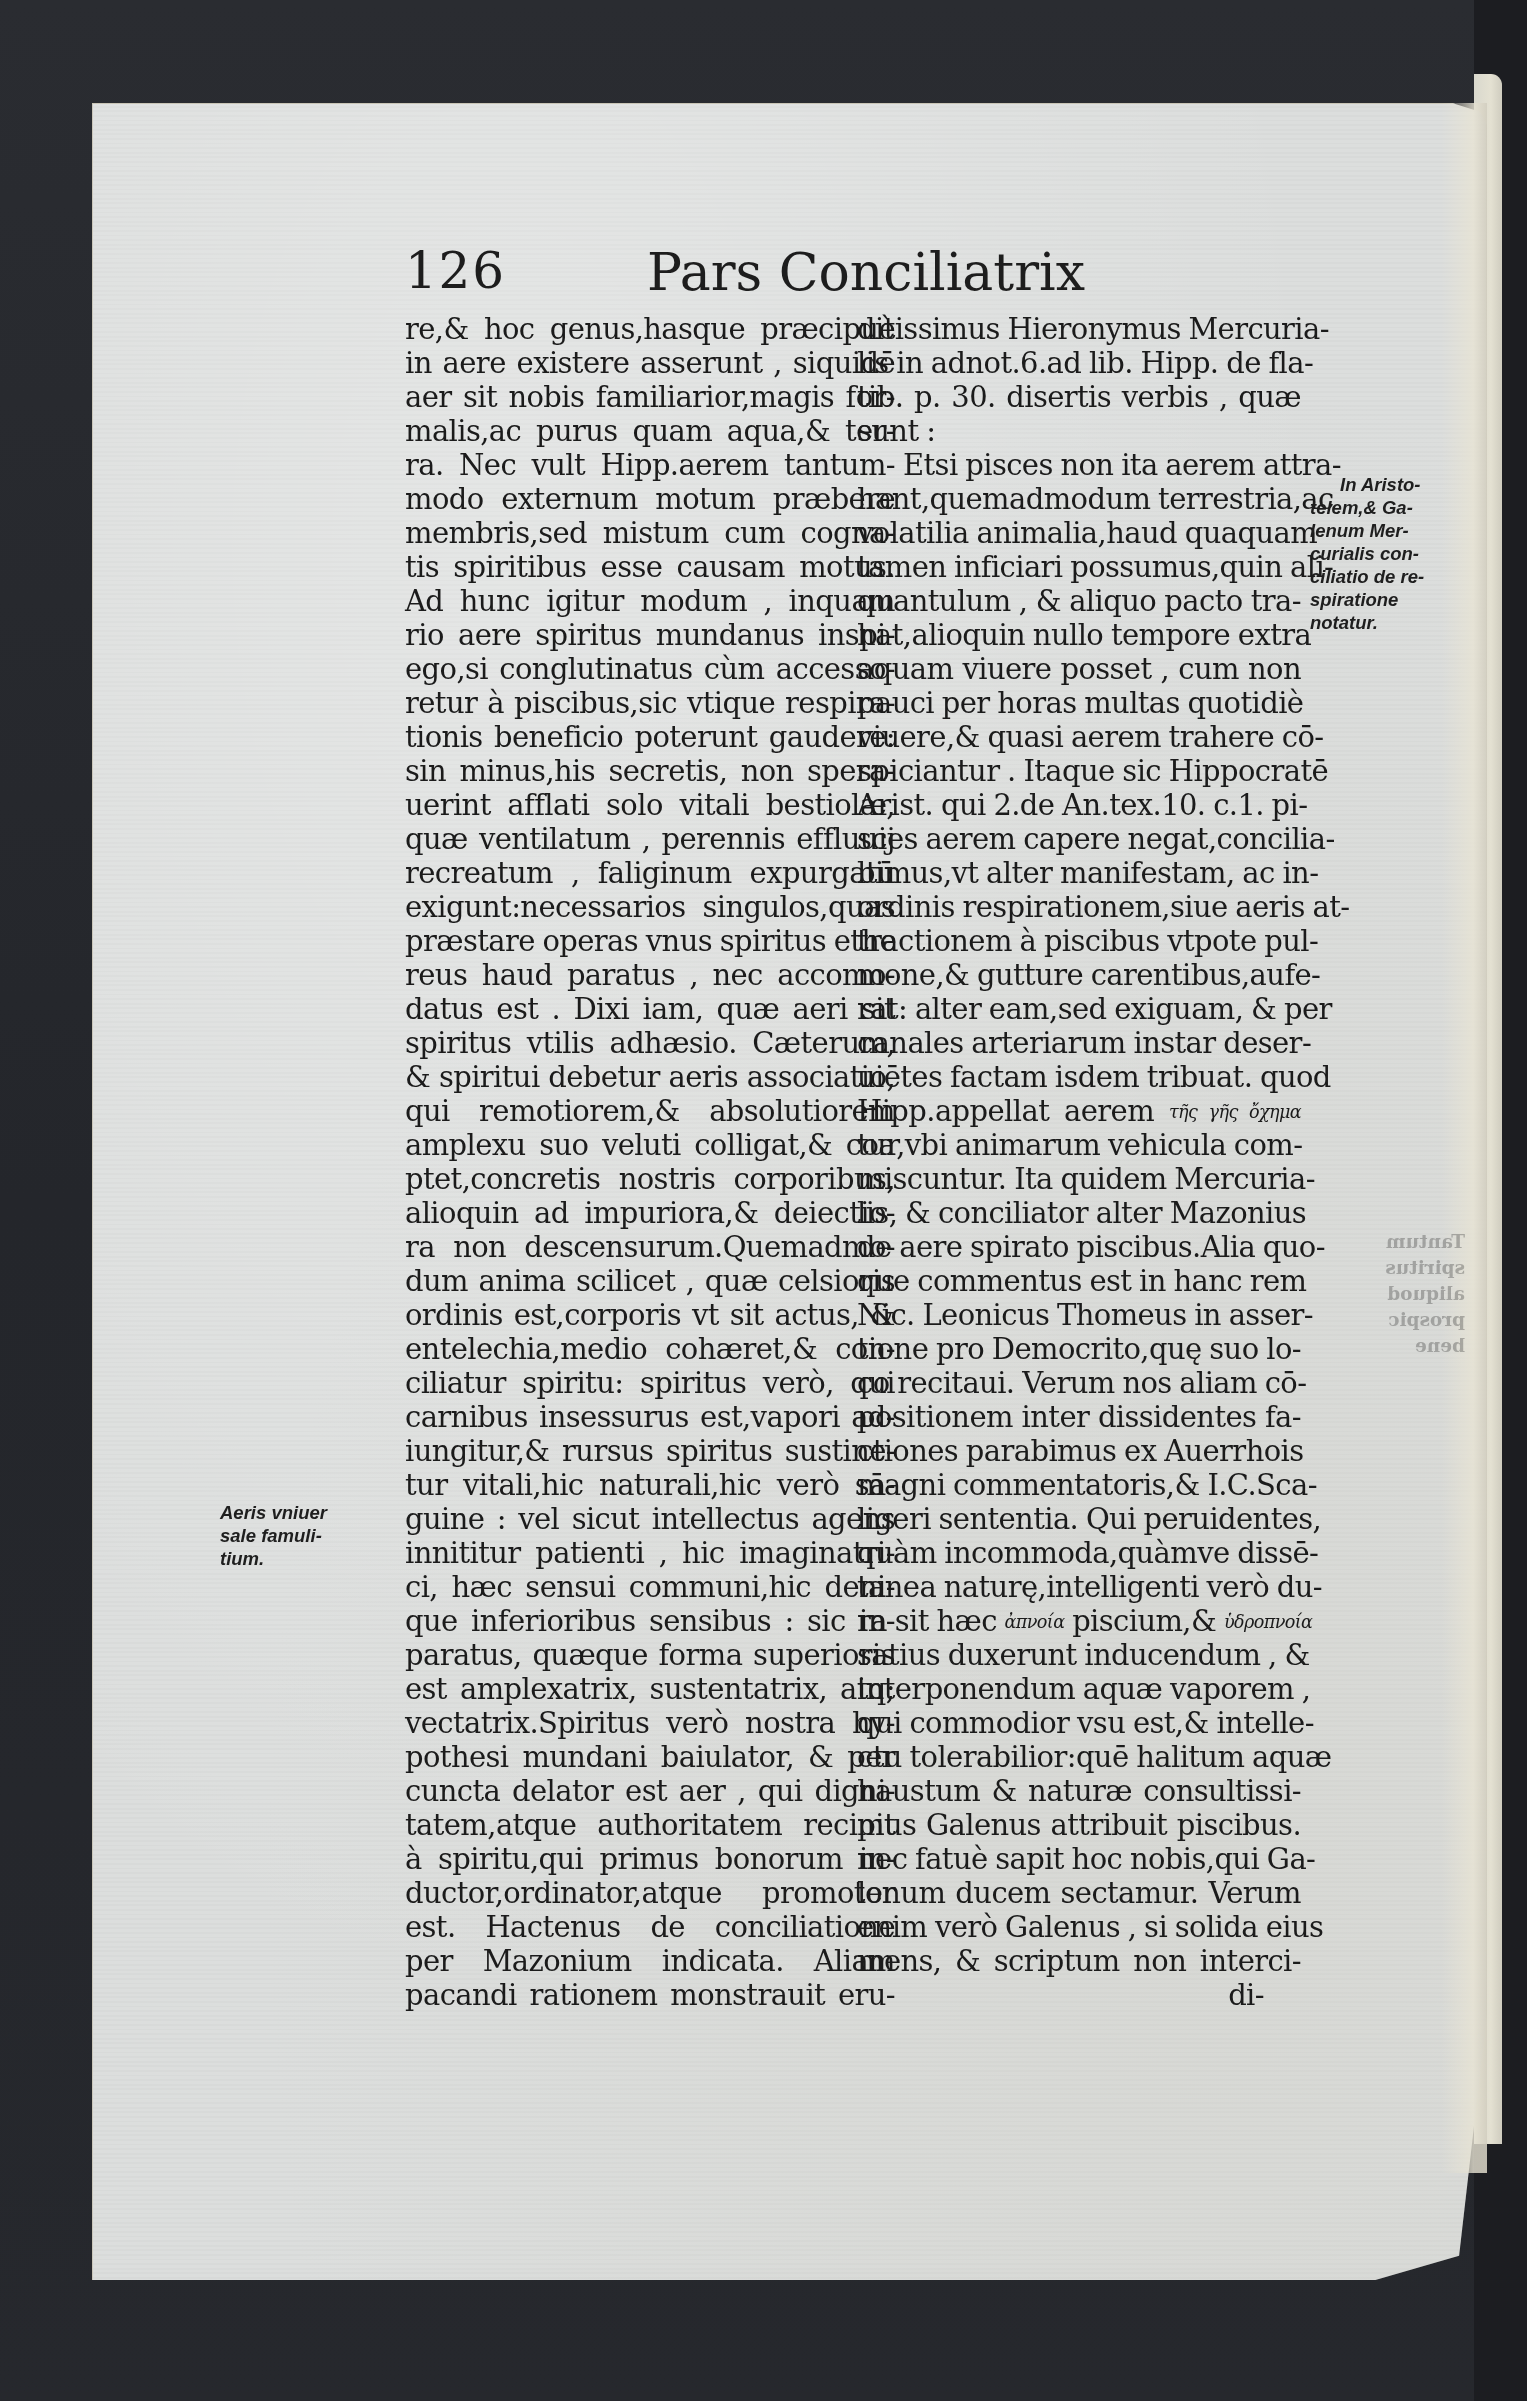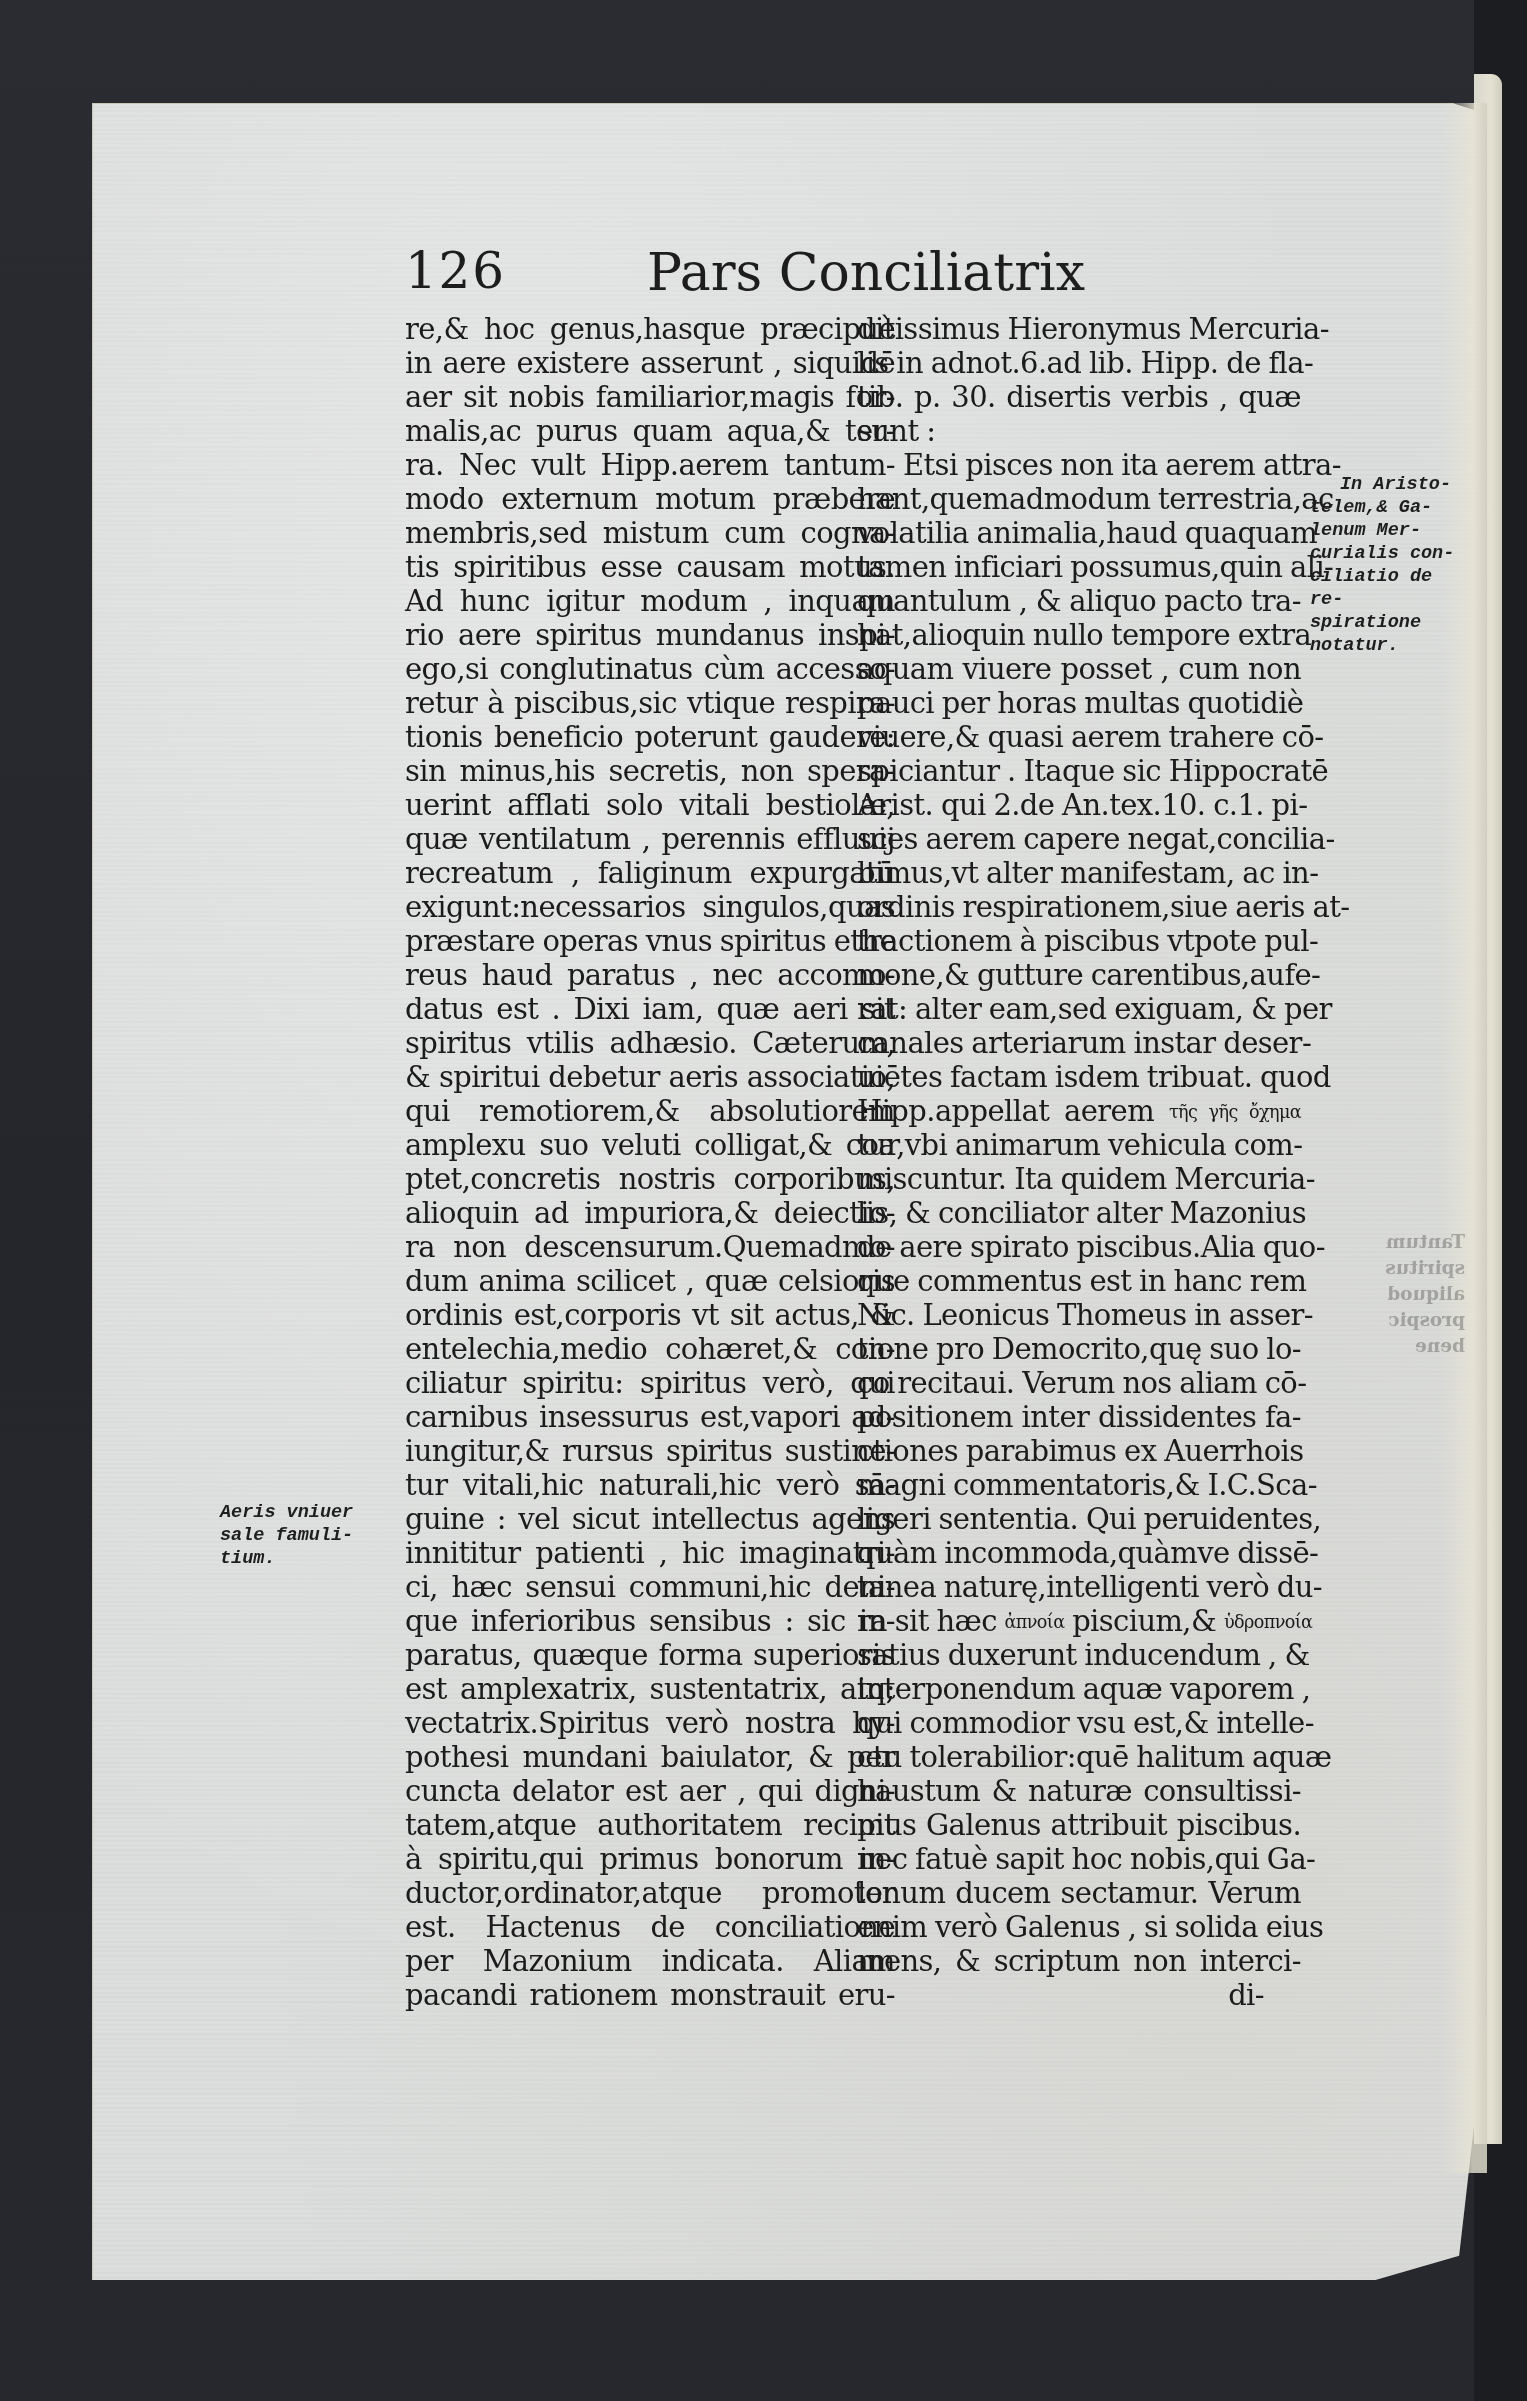--- a/index.html
+++ b/index.html
@@ -60,24 +60,24 @@
       word-spacing: -0.9px;
     }
     .column .line {
       display: block; height: 34px; white-space: nowrap; overflow: visible;
     }
     .col-left { left: 375px; width: 490px; margin-left: 30px; }
     .col-right { left: 857px; width: 444px; }
     .line.indent { padding-left: 46px; }
     .line.short { text-align-last: left; }
     .line.catch { text-align-last: right; text-align: left; padding-right: 37px; }
-    .greek { font-size: 17.6px; vertical-align: 2.8px; }
+    .greek { font-size: 17.6px; font-style: italic; vertical-align: 2.8px; }
     .margin-note {
       position: absolute;
-      font-family: Liberation Mono, monospace;
+      font-family: Liberation Sans, sans-serif;
       font-style: italic; font-weight: bold;
       font-size: 18.5px; line-height: 23px; color: #1e1e1e;
     }
     .note-right { left: 1310px; top: 473px; width: 148px; }
     .note-left { left: 220px; top: 1501px; width: 148px; }
     .note-right .nl:first-child { padding-left: 30px; }
     .bleed {
       position: absolute; left: 1326px; top: 1229px; width: 139px;
       font-family: "DejaVu Serif", serif; font-size: 18.5px; line-height: 26px;
       color: rgba(60,60,60,0.35); transform: scaleX(-1); font-weight: bold;

